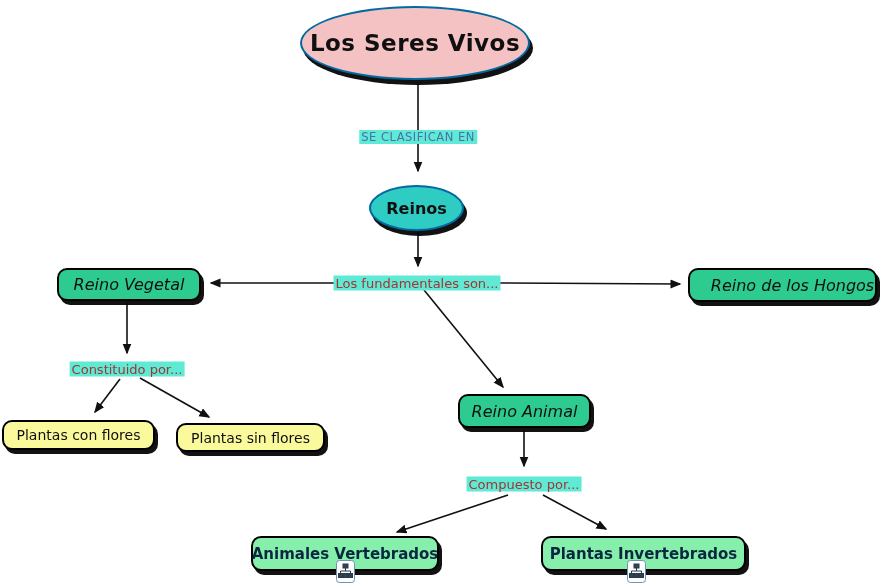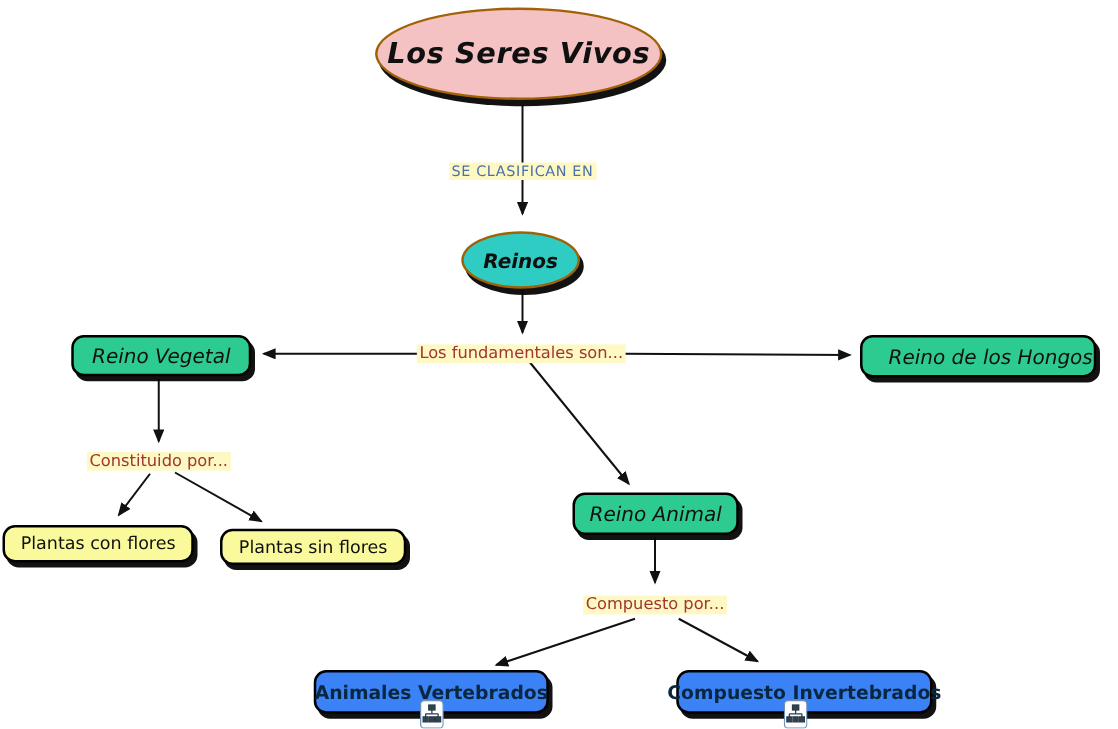--- a/index.html
+++ b/index.html
@@ -22,40 +22,39 @@
     z-index: 2;
     display: flex;
     align-items: center;
     justify-content: center;
     box-sizing: border-box;
     color: #101010;
     cursor: default;
     white-space: nowrap;
   }
   .ellipse {
-    border: 2px solid #a16207;
+    border: 2px solid #0369a1;
     border-radius: 50%;
     box-shadow: 3px 5px 0 rgba(5,5,5,0.95);
     font-weight: bold;
-    font-style: italic;
   }
   .ellipse.root { background: #F5C2C4; font-size: 23px; letter-spacing: 0.5px; }
   .ellipse.sub  { background: #2FCCC4; font-size: 16px; }
   .rrect {
     border: 2px solid #000;
     border-radius: 10px;
     box-shadow: 3px 4px 0 rgba(5,5,5,0.95);
   }
   .rrect.green  { background: #2DCB90; font-style: italic; font-size: 16px; }
   .rrect.yellow { background: #FAFA9C; font-weight: normal; font-size: 14px; }
-  .rrect.cyan   { background: #3b82f6; font-weight: bold; font-size: 15px; color: #0A2740; }
+  .rrect.cyan   { background: #86efac; font-weight: bold; font-size: 15px; color: #0A2740; }
   .link-label {
     position: absolute;
     z-index: 2;
-    background: #fef9c3;
+    background: #5eead4;
     padding: 0 2px;
     white-space: nowrap;
     transform: translate(-50%, -50%);
     cursor: default;
   }
   .link-label.red  { color: #A23535; font-size: 13px; }
   .link-label.blue { color: #4D6FAC; font-size: 11.5px; letter-spacing: 0.5px; }
   .submap-icon {
     position: absolute;
     z-index: 3;
@@ -116,21 +115,21 @@
 
   <div class="node rrect yellow" style="left:176px; top:423px; width:149px; height:29px;">
     <span>Plantas sin flores</span>
   </div>
 
   <div class="node rrect cyan" style="left:251px; top:536px; width:188px; height:35px;">
     <span>Animales Vertebrados</span>
   </div>
 
   <div class="node rrect cyan" style="left:541px; top:536px; width:205px; height:35px;">
-    <span>Compuesto Invertebrados</span>
+    <span>Plantas Invertebrados</span>
   </div>
 
   <div class="link-label blue" style="left:418px; top:137px;">SE CLASIFICAN EN</div>
 
   <div class="link-label red" style="left:417px; top:283px;">Los fundamentales son...</div>
 
   <div class="link-label red" style="left:127px; top:369px;">Constituido por...</div>
 
   <div class="link-label red" style="left:524px; top:484px;">Compuesto por...</div>
 

